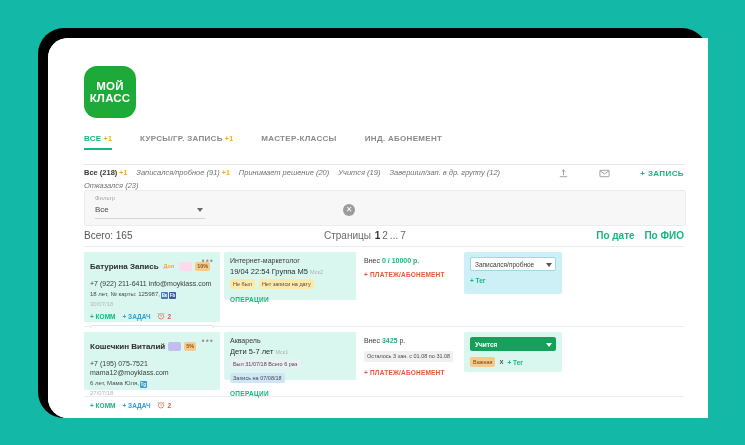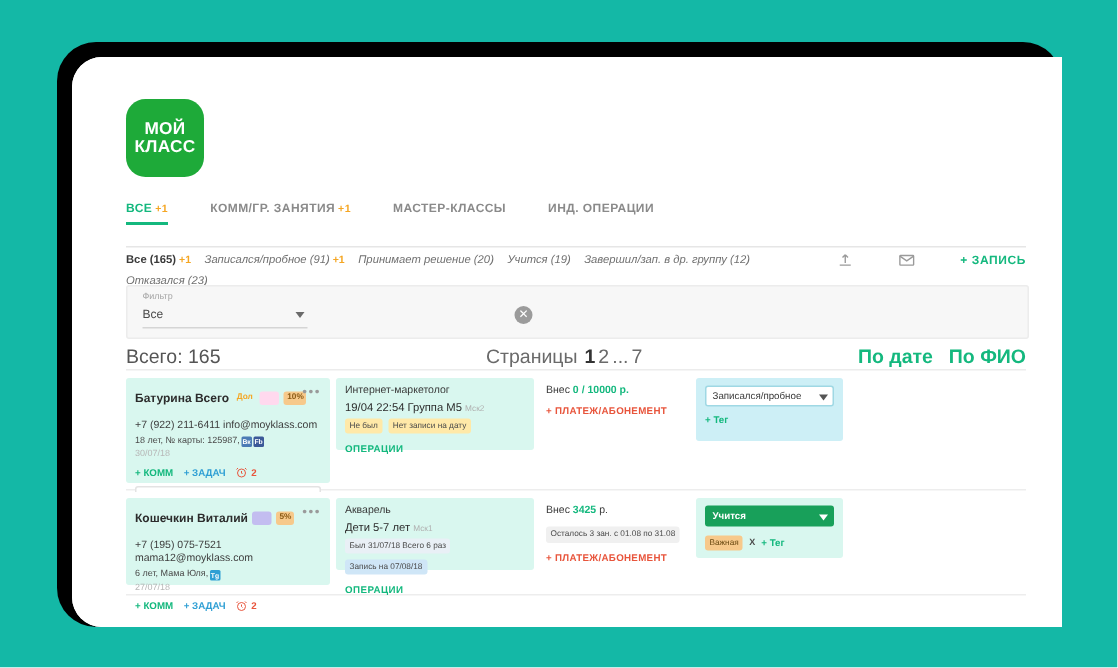--- a/index.html
+++ b/index.html
@@ -189,21 +189,21 @@
   }
 
   
   .summary {
     position: absolute;
     left: 36px;
     top: 192px;
     width: 600px;
     height: 16px;
     border-bottom: 1px solid #ececec;
-    font-size: 13px;
+    font-size: 10px;
     color: #555;
   }
   .summary .total { position: absolute; left: 0; top: 0; }
   .summary .pages { position: absolute; left: 240px; top: 0; color: #6a6a6a; }
   .summary .pages b { color: #333; }
   .summary .pages .pg { margin: 0 1px; }
   .summary .sorts { position: absolute; right: 0; top: 0; color: #14b87e; font-weight: bold; }
   .summary .sorts span { margin-left: 7px; }
 
   
@@ -407,33 +407,33 @@
       <div class="logo">
         <span>МОЙ</span>
         <span>КЛАСС</span>
       </div>
 
       <div class="tabs">
         <div class="tab active">
           <span>ВСЕ</span><span class="plusbadge">+1</span>
         </div>
         <div class="tab">
-          <span>КОММ/ГР. ЗАНЯТИЯ</span><span class="plusbadge">+1</span>
+          <span>КУРСЫ/ГР. ЗАПИСЬ</span><span class="plusbadge">+1</span>
         </div>
         <div class="tab">
           <span>МАСТЕР-КЛАССЫ</span>
         </div>
         <div class="tab">
-          <span>ИНД. ОПЕРАЦИИ</span>
+          <span>ИНД. АБОНЕМЕНТ</span>
         </div>
       </div>
 
       <div class="statusrow">
         <div class="statuslinks">
-          <span class="sl strong"><span>Все (165)</span><span class="plusbadge">+1</span></span><span class="sl"><span>Записался/пробное (91)</span><span class="plusbadge">+1</span></span><span class="sl">Принимает решение (20)</span><span class="sl">Учится (19)</span><span class="sl">Завершил/зап. в др. группу (12)</span><br><span class="sl">Отказался (23)</span>
+          <span class="sl strong"><span>Все (218)</span><span class="plusbadge">+1</span></span><span class="sl"><span>Записался/пробное (91)</span><span class="plusbadge">+1</span></span><span class="sl">Принимает решение (20)</span><span class="sl">Учится (19)</span><span class="sl">Завершил/зап. в др. группу (12)</span><br><span class="sl">Отказался (23)</span>
         </div>
         <div class="actionicons">
           <span>
             <svg class="ic" viewBox="0 0 24 24" fill="none" stroke="currentColor" stroke-width="2">
               <path d="M12 16V4M12 4l-4 4M12 4l4 4M4 19h16"></path>
             </svg>
           </span>
           <span>
             <svg class="ic" viewBox="0 0 24 24" fill="none" stroke="currentColor" stroke-width="2">
               <rect x="2" y="5" width="20" height="14" rx="1"></rect>
@@ -461,21 +461,21 @@
         </span>
         <span class="sorts">
           <span>По дате</span>
           <span>По ФИО</span>
         </span>
       </div>
 
       <div class="row row1">
         <div class="cell cell-person" style="height:70px;">
           <div>
-            <span class="pname">Батурина Всего</span><span class="minibadge b-dolg">Дол</span><span class="minibadge b-pink">&nbsp;</span><span class="minibadge b-pct">10%</span>
+            <span class="pname">Батурина Запись</span><span class="minibadge b-dolg">Дол</span><span class="minibadge b-pink">&nbsp;</span><span class="minibadge b-pct">10%</span>
             <span class="dots">•••</span>
           </div>
           <div class="pcontact">+7 (922) 211-6411 info@moyklass.com</div>
           <div class="pmeta">
             <span>18 лет, № карты: 125987,</span><span class="sq sq-vk">Вк</span><span class="sq sq-fb">Fb</span>
           </div>
           <div class="pdate">30/07/18</div>
           <div class="pactions">
             <span class="pa-green">+ КОММ</span>
             <span class="pa-blue">+ ЗАДАЧ</span>

